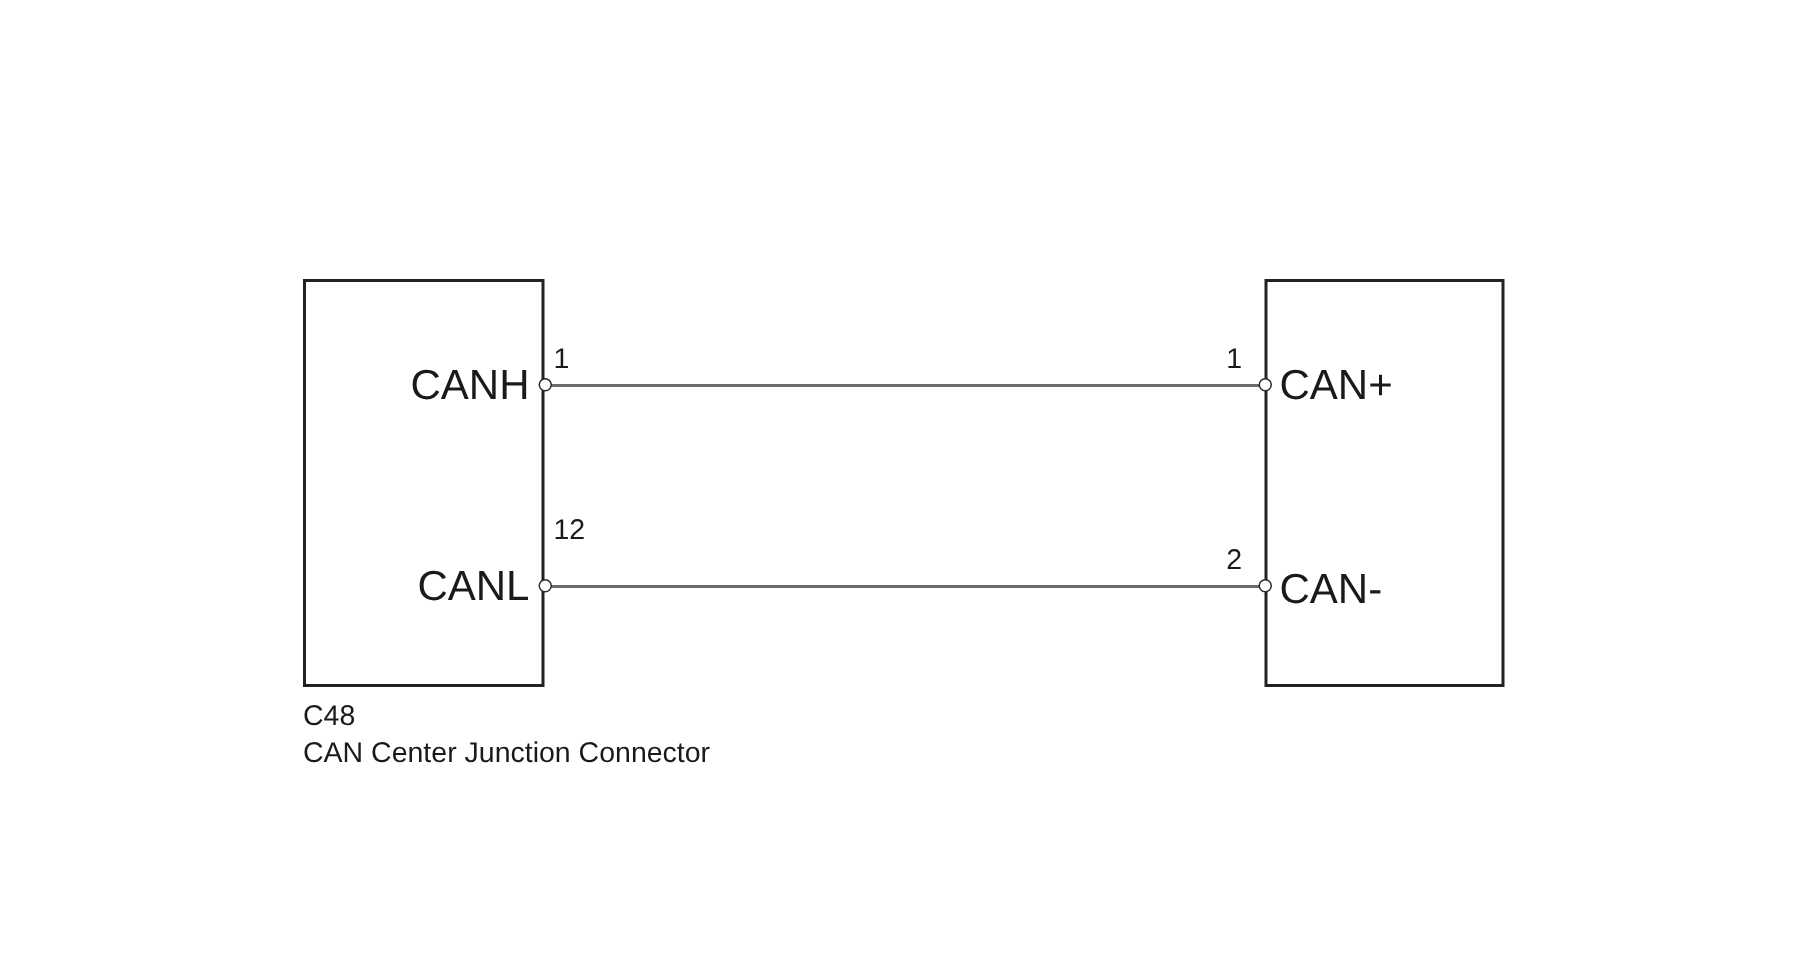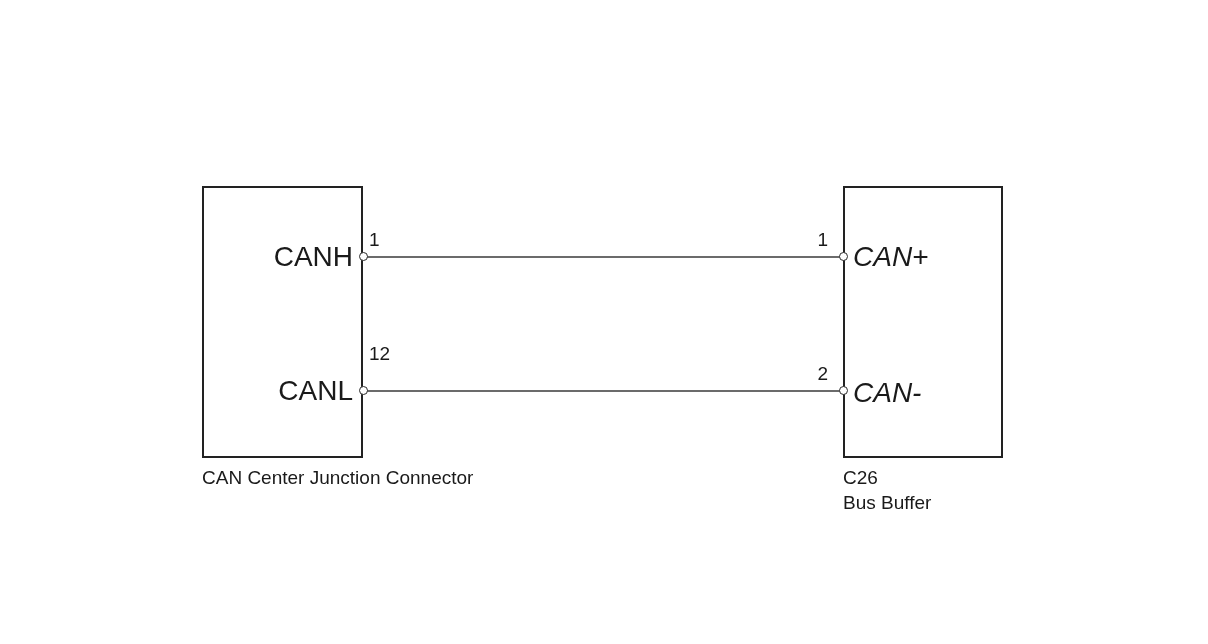--- a/index.html
+++ b/index.html
@@ -81,21 +81,20 @@
     color: #1a1a1a;
     white-space: nowrap;
   }
   .signal-label.left-side {
     text-align: right;
     transform: translateY(-50%);
   }
   .signal-label.right-side {
     text-align: center;
     transform: translateY(-50%);
-    font-style: italic;
   }
   #label-canh { right: 855px; top: 257px; }
   #label-canl { right: 855px; top: 391px; }
   #label-canp { left: 853px; top: 257px; }
   #label-cann { left: 853px; top: 393px; }
 
   
   .pin-number {
     position: absolute;
     font-size: 19px;
@@ -142,21 +141,18 @@
   <div class="signal-label left-side" id="label-canl">CANL</div>
   <div class="signal-label right-side" id="label-canp">CAN+</div>
   <div class="signal-label right-side" id="label-cann">CAN-</div>
 
   <div class="pin-number" id="pinnum-c48-canh">1</div>
   <div class="pin-number" id="pinnum-c48-canl">12</div>
   <div class="pin-number" id="pinnum-c26-canp">1</div>
   <div class="pin-number" id="pinnum-c26-cann">2</div>
 
   <div class="caption" id="caption-c48">
+    <span class="caption-id">C48</span>
     <span class="caption-name">CAN Center Junction Connector</span>
   </div>
 
-  <div class="caption" id="caption-c26">
-    <span class="caption-id">C26</span>
-    <span class="caption-name">Bus Buffer</span>
-  </div>
 
 </div>
 
 </body></html>

